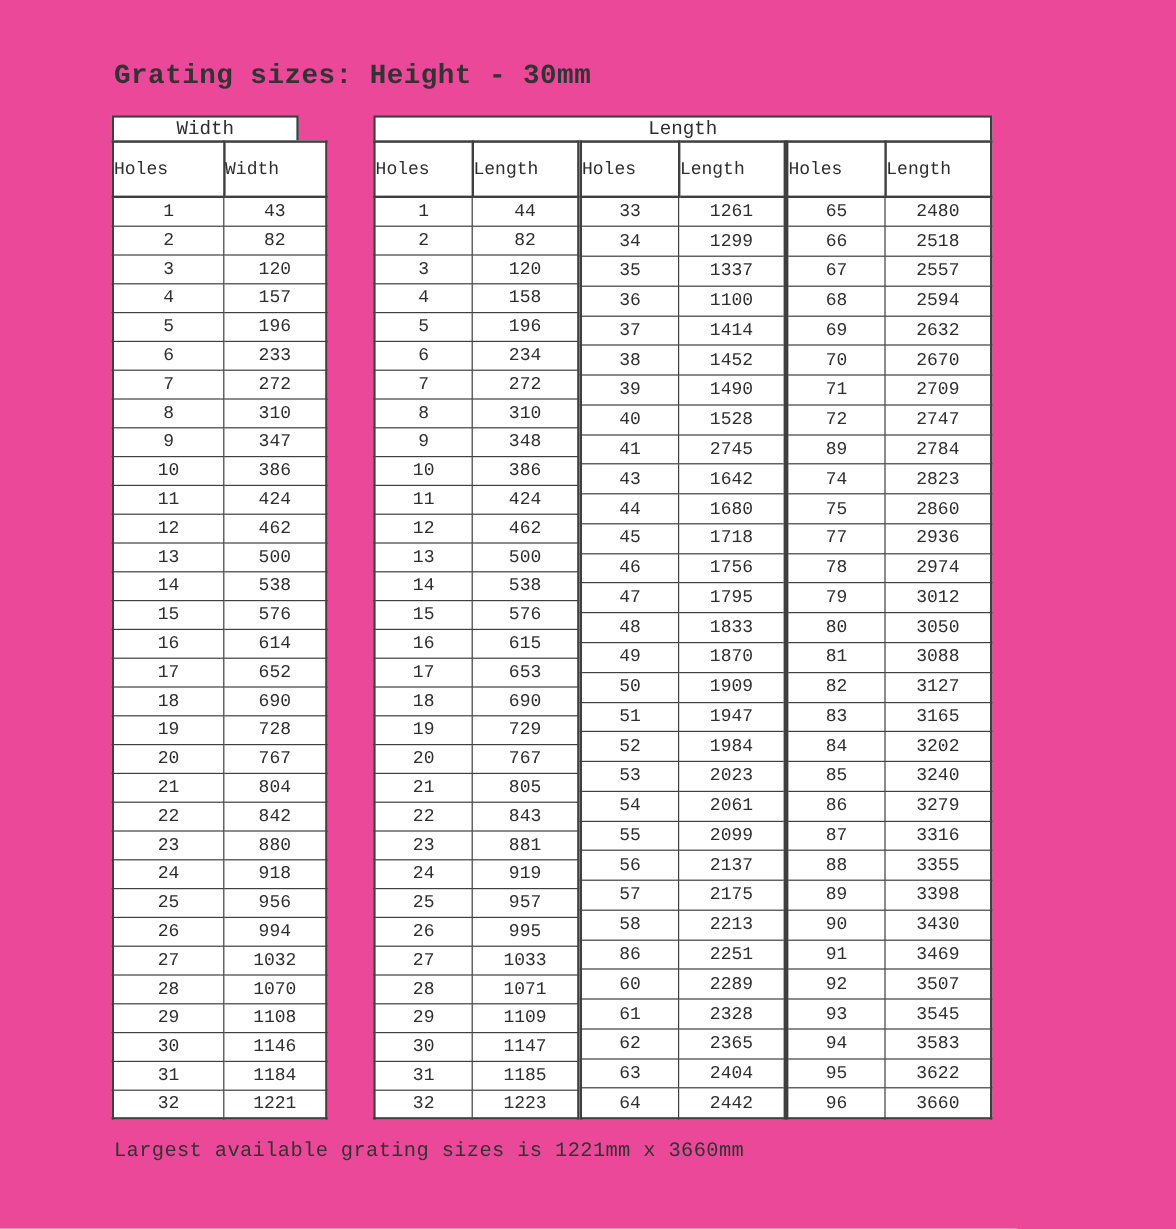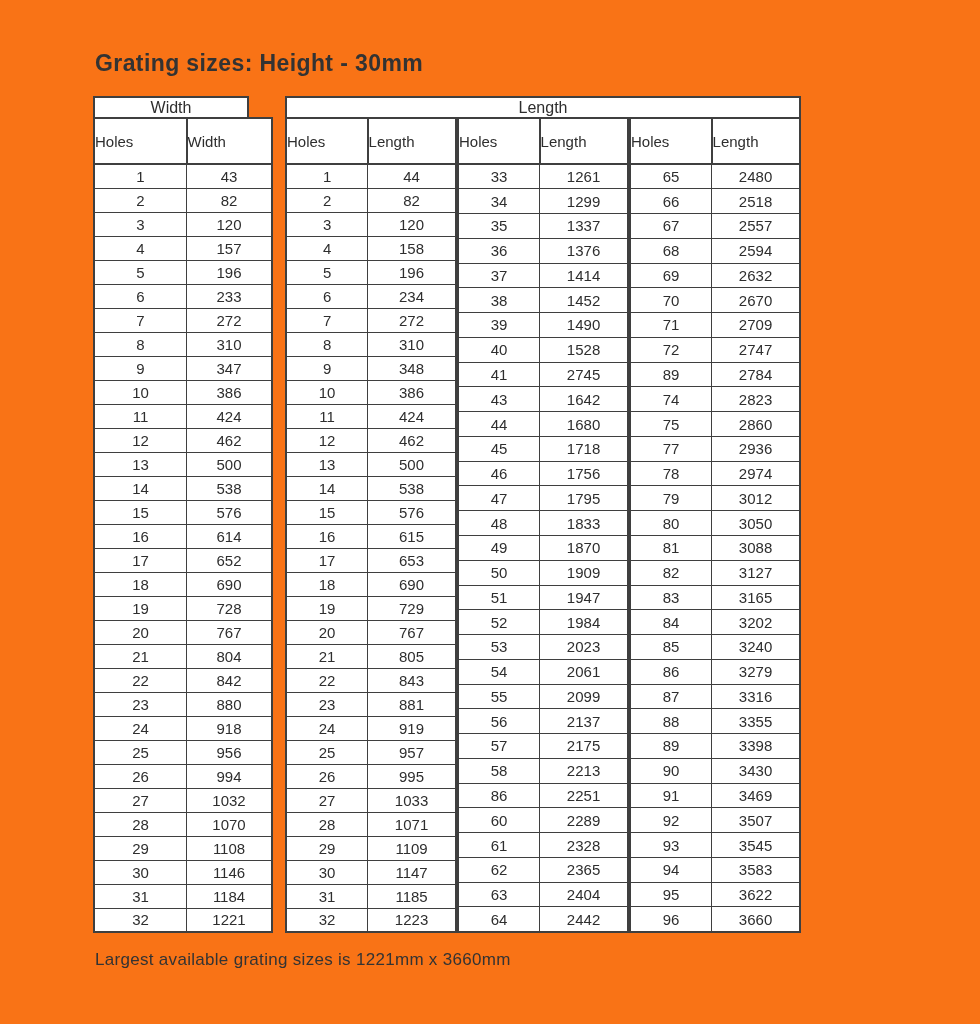--- a/index.html
+++ b/index.html
@@ -7,22 +7,23 @@
   html, body {
     background: #ffffff;
     font-family: "Liberation Sans", sans-serif;
     color: #2e2e2e;
   }
 
   .page {
     position: relative;
     width: 980px;
     height: 1024px;
-    background: #f97316;
+    background: #ec4899;
     overflow: hidden;
+    font-family: Liberation Mono, monospace;
   }
 
   .title {
     position: absolute;
     left: 95px;
     top: 50px;
     font-size: 23px;
     font-weight: bold;
     letter-spacing: 0.4px;
     color: #333333;
@@ -31,21 +32,21 @@
   .tables {
     position: absolute;
     left: 93px;
     top: 96px;
     display: flex;
     align-items: flex-start;
   }
 
   .table-group { display: block; }
 
-  .width-group { width: 156px; margin-right: 36px; }
+  .width-group { width: 156px; margin-right: 62px; }
   .length-group { width: 516px; }
 
   .group-header {
     width: 100%;
     height: 23px;
     border: 2px solid #3f3f3f;
     display: flex;
     align-items: center;
     justify-content: center;
     font-size: 16px;
@@ -406,21 +407,21 @@
               <tr>
                 <td>34</td>
                 <td>1299</td>
               </tr>
               <tr>
                 <td>35</td>
                 <td>1337</td>
               </tr>
               <tr>
                 <td>36</td>
-                <td>1376</td>
+                <td>1100</td>
               </tr>
               <tr>
                 <td>37</td>
                 <td>1414</td>
               </tr>
               <tr>
                 <td>38</td>
                 <td>1452</td>
               </tr>
               <tr>

